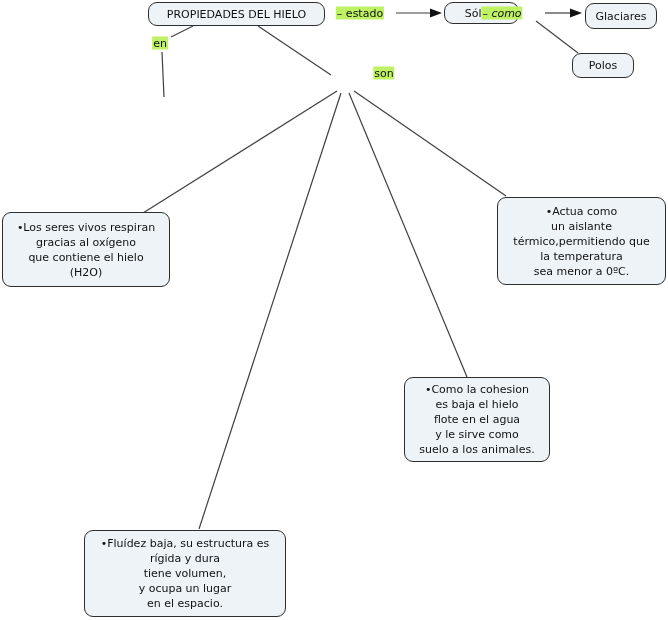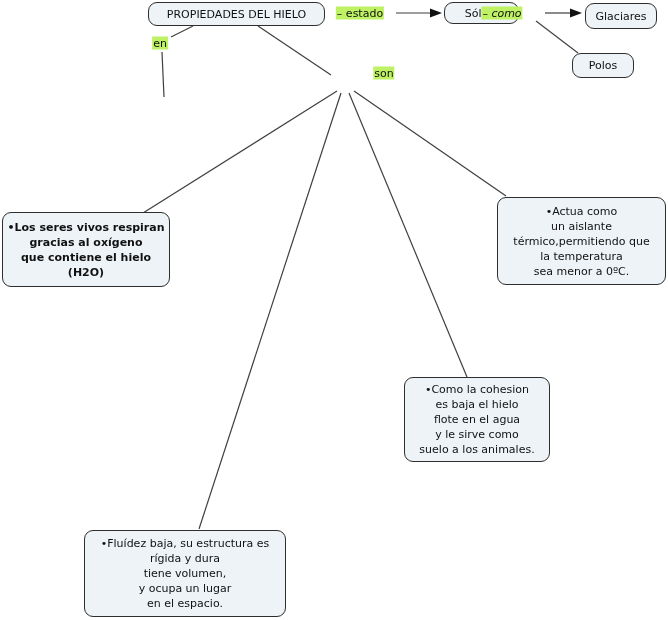--- a/index.html
+++ b/index.html
@@ -60,21 +60,21 @@
 
   <div class="node" style="left:148px; top:2px; width:177px; height:24px;">PROPIEDADES DEL HIELO</div>
 
   <div class="node" style="left:444px; top:2px; width:75px; height:22px;">Sólido</div>
 
   <div class="node" style="left:585px; top:3px; width:72px; height:26px;">Glaciares</div>
 
   <div class="node" style="left:572px; top:53px; width:62px; height:25px;">Polos</div>
 
 
-  <div class="node" style="left:2px; top:212px; width:168px; height:75px;font-weight:bold;">•Los seres vivos respiran
+  <div class="node" style="left:2px; top:212px; width:168px; height:75px;">•Los seres vivos respiran
 gracias al oxígeno
 que contiene el hielo
 (H2O)</div>
 
   <div class="node" style="left:497px; top:197px; width:169px; height:88px;">•Actua como
 un aislante
 térmico,permitiendo que
 la temperatura
 sea menor a 0ºC.</div>
 

